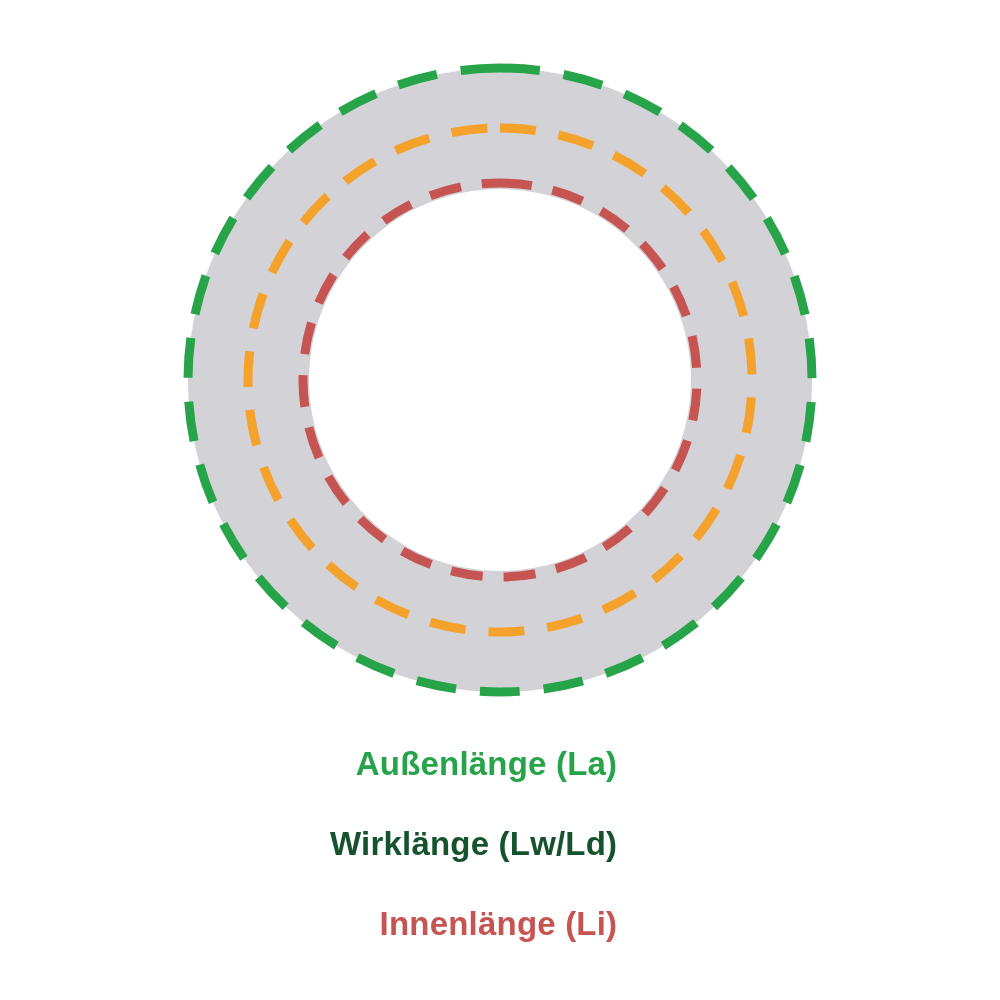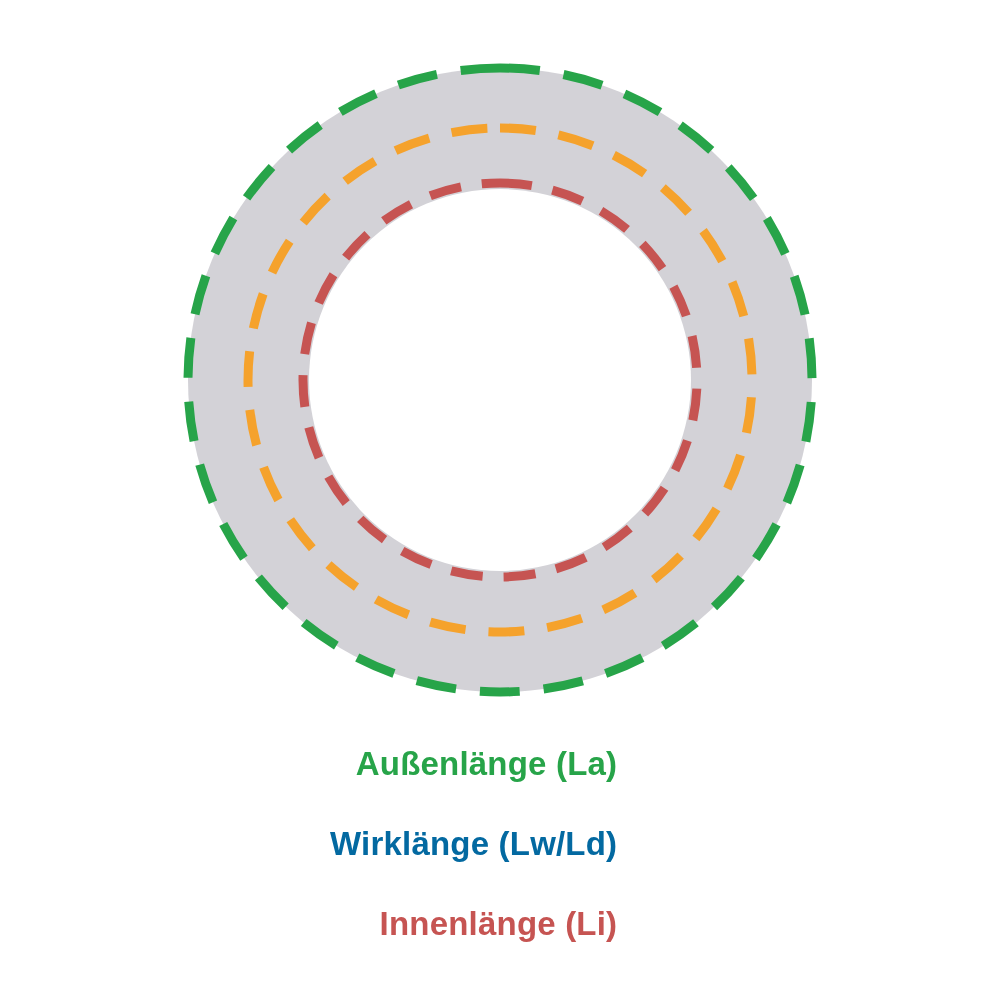--- a/index.html
+++ b/index.html
@@ -49,17 +49,17 @@
 
     <circle cx="500" cy="380" r="312" fill="none" stroke-width="9" stroke-dasharray="40 24" stroke-linecap="butt" transform="rotate(-90 500 380)" stroke="#27a449"></circle>
 
     <circle cx="500" cy="380" r="252" fill="none" stroke-width="9" stroke-dasharray="36 23" stroke-linecap="butt" transform="rotate(-90 500 380)" stroke="#f5a22c"></circle>
 
     <circle cx="500" cy="380" r="197" fill="none" stroke-width="9" stroke-dasharray="32 21" stroke-linecap="butt" transform="rotate(-90 500 380)" stroke="#c65452"></circle>
   </svg>
 
   <div class="legend">
     <div class="legend-item" style="color: rgb(39, 164, 73);">Außenlänge (La)</div>
-    <div class="legend-item" style="color: #0369a1;">Wirklänge (Lw/Ld)</div>
+    <div class="legend-item" style="color: #14532d;">Wirklänge (Lw/Ld)</div>
     <div class="legend-item" style="color: rgb(198, 84, 82);">Innenlänge (Li)</div>
   </div>
 
 </div>
 
 </body></html>

